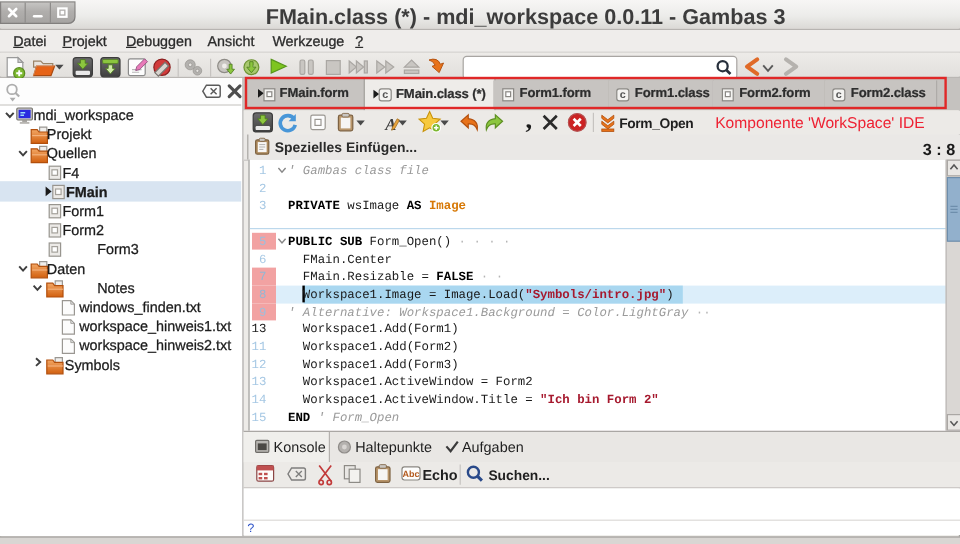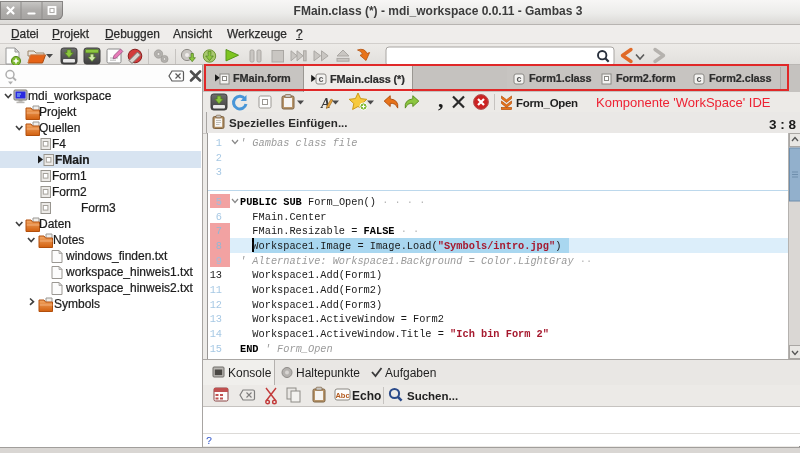--- a/index.html
+++ b/index.html
@@ -6,21 +6,21 @@
   body{width:800px;height:453px;overflow:hidden;font-family:"Liberation Sans",sans-serif;}
   #win{position:absolute;left:0;top:0;width:800px;height:453px;background:#EDEBE8;
        outline:1px solid #8f8d8a;outline-offset:-1px;}
   .abs{position:absolute;}
   .mono{font-family:"Liberation Mono",monospace;}
   
   #titlebar{left:0;top:0;width:800px;height:24px;
     background:linear-gradient(#f7f6f5,#ececea 55%,#dbd9d6);border-bottom:1px solid #b7b4b1;}
   #wbtns{left:0;top:1px;width:63px;height:19px;border-radius:0 0 6px 0;
     background:linear-gradient(#c9c8c6,#b0aeac 45%,#a5a3a1);box-shadow:inset 0 0 0 1px rgba(120,118,116,.8);}
-  #title{left:100px;top:4px;width:676px;height:16px;text-align:center;font-size:12px;font-weight:bold;color:#3c3c3c;}
+  #title{left:100px;top:4px;width:676px;height:16px;text-align:center;font-size:18px;font-weight:bold;color:#3c3c3c;}
   
   #menubar{left:0;top:25px;width:800px;height:18px;background:#efedeb;border-bottom:1px solid #d2cfcc;font-size:11.9px;color:#2c2c2c;}
   .mi{position:absolute;top:2px;-webkit-text-stroke:0.25px #2c2c2c;}
   
   #toolbar{left:0;top:44px;width:800px;height:20px;background:linear-gradient(#edebe8,#e2e0dd);border-bottom:1px solid #bab7b4;}
   
   #lpanel{left:0;top:65px;width:202px;height:382px;background:#fff;border-right:1px solid #a8a5a2;}
   .trow{position:absolute;height:16px;width:201px;font-size:12px;color:#1c1c1c;}
   .trow span{position:absolute;top:1px;white-space:nowrap;-webkit-text-stroke:0.22px #1c1c1c;}
   
@@ -302,21 +302,21 @@
       </div>
     <div class="trow" style="top:119px;">
         <span style="left:52px;">Form2</span>
       </div>
     <div class="trow" style="top:135px;">
         <span style="left:52px;padding-left:29px;">Form3</span>
       </div>
     <div class="trow" style="top:151px;">
         <span style="left:39px;">Daten</span>
       </div>
-    <div class="trow" style="top:167px;">
+    <div class="trow" style="top:167px;margin-left:28px;">
         <span style="left:53px;">Notes</span>
       </div>
     <div class="trow" style="top:183px;">
         <span style="left:66px;">windows_finden.txt</span>
       </div>
     <div class="trow" style="top:199px;">
         <span style="left:66px;">workspace_hinweis1.txt</span>
       </div>
     <div class="trow" style="top:215px;">
         <span style="left:66px;">workspace_hinweis2.txt</span>
@@ -335,20 +335,27 @@
         </svg>
       <span class="tl" style="left:26px;">FMain.form</span>
     </div>
     <div class="tab" style="left:100px;width:108px;background:#eeece9;top:0;height:26px;border:1px solid #9a9792;border-bottom:none;">
       <svg width="30" height="26">
           <path d="M7 9 v9 l6 -4.5 z" fill="#1a1a1a" transform="scale(.8) translate(2,2)"></path>
           <rect x="12" y="8" width="10" height="10" rx="2" fill="#f4f3f1" stroke="#8a8884"></rect>
           <text x="17" y="16" font-size="9" font-weight="bold" fill="#555" text-anchor="middle">c</text>
         </svg>
       <span class="tl" style="left:26px;top:7px;">FMain.class (*)</span>
+    </div>
+    <div class="tab" style="left:208px;width:96px;">
+      <svg width="26" height="24">
+          <rect x="8" y="7" width="9" height="10" fill="#f4f3f1" stroke="#8a8884"></rect>
+          <rect x="10.5" y="9.5" width="4" height="4" fill="#fff" stroke="#8a8884"></rect>
+        </svg>
+      <span class="tl" style="left:22px;">Form1.form</span>
     </div>
     <div class="tab" style="left:304px;width:87px;">
       <svg width="26" height="24">
           <rect x="7" y="7" width="10" height="10" rx="2" fill="#f4f3f1" stroke="#8a8884"></rect>
           <text x="12" y="15" font-size="9" font-weight="bold" fill="#555" text-anchor="middle">c</text>
         </svg>
       <span class="tl" style="left:22px;">Form1.class</span>
     </div>
     <div class="tab" style="left:391px;width:93px;">
       <svg width="26" height="24">
@@ -461,20 +468,21 @@
     <div class="ln mono" style="top:106.9px;color:#93b7d4;">8</div>
     <div class="ln mono" style="top:121.6px;color:#9cbede;">9</div>
     <div class="ln mono" style="top:136.3px;color:#1a1a1a;">13</div>
     <div class="ln mono" style="top:151px;">11</div>
     <div class="ln mono" style="top:165.7px;">12</div>
     <div class="ln mono" style="top:180.4px;">13</div>
     <div class="ln mono" style="top:195.1px;">14</div>
     <div class="ln mono" style="top:209.8px;">15</div>
 
     <div class="cl mono" style="top:4px;"><span class="cm">' Gambas class file</span></div>
+    <div class="cl mono" style="top:33.4px;"><span class="kw">PRIVATE</span> wsImage <span class="kw">AS</span> <span class="ty">Image</span></div>
     <div class="cl mono" style="top:62.8px;"><span class="kw">PUBLIC</span> <span class="kw">SUB</span> Form_Open()<span class="dots"> · · · ·</span></div>
     <div class="cl mono" style="top:77.5px;">  FMain.Center</div>
     <div class="cl mono" style="top:92.2px;">  FMain.Resizable = <span class="kw">FALSE</span><span class="dots"> · ·</span></div>
     <div class="cl mono" style="top:106.9px;">  Workspace1.Image = Image.Load(<span class="st">"Symbols/intro.jpg"</span>)</div>
     <div class="cl mono" style="top:121.6px;"><span class="cm">' Alternative: Workspace1.Background = Color.LightGray</span><span class="dots"> ··</span></div>
     <div class="cl mono" style="top:136.3px;">  Workspace1.Add(Form1)</div>
     <div class="cl mono" style="top:151px;">  Workspace1.Add(Form2)</div>
     <div class="cl mono" style="top:165.7px;">  Workspace1.Add(Form3)</div>
     <div class="cl mono" style="top:180.4px;">  Workspace1.ActiveWindow = Form2</div>
     <div class="cl mono" style="top:195.1px;">  Workspace1.ActiveWindow.Title = <span class="st">"Ich bin Form 2"</span></div>

